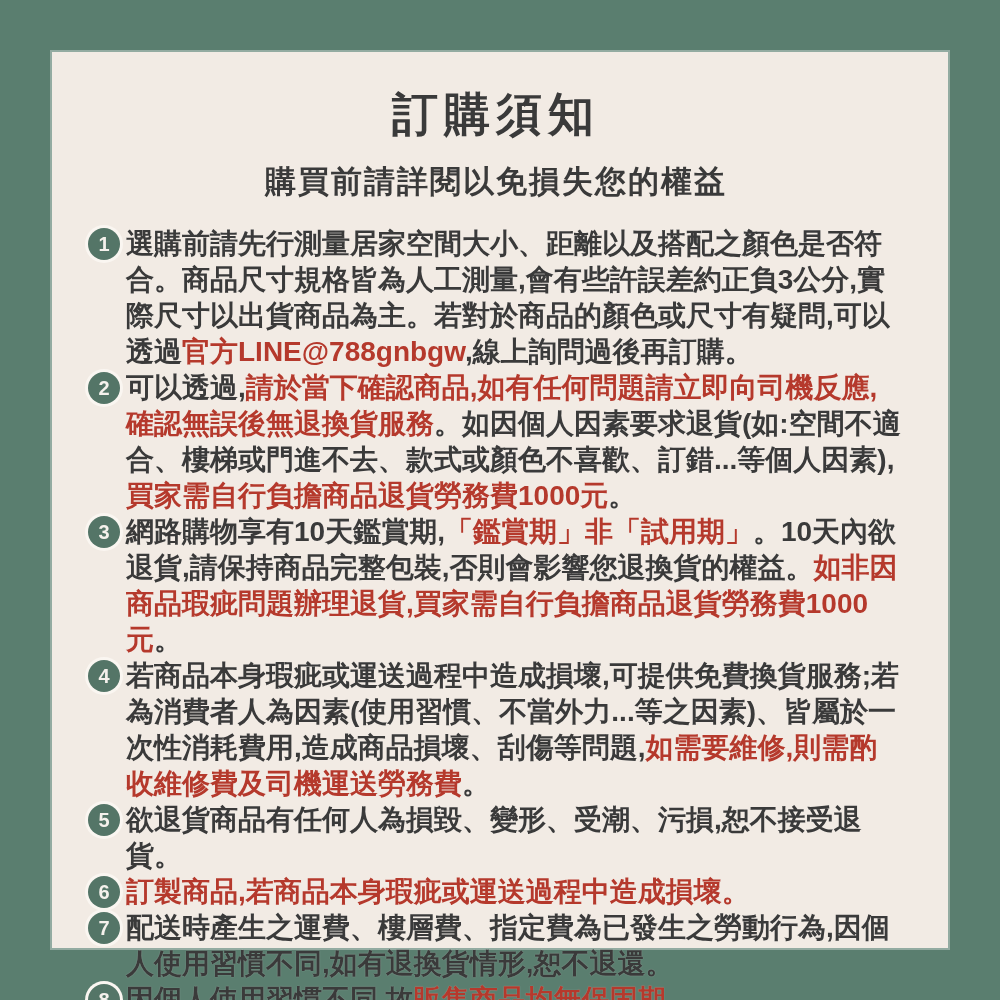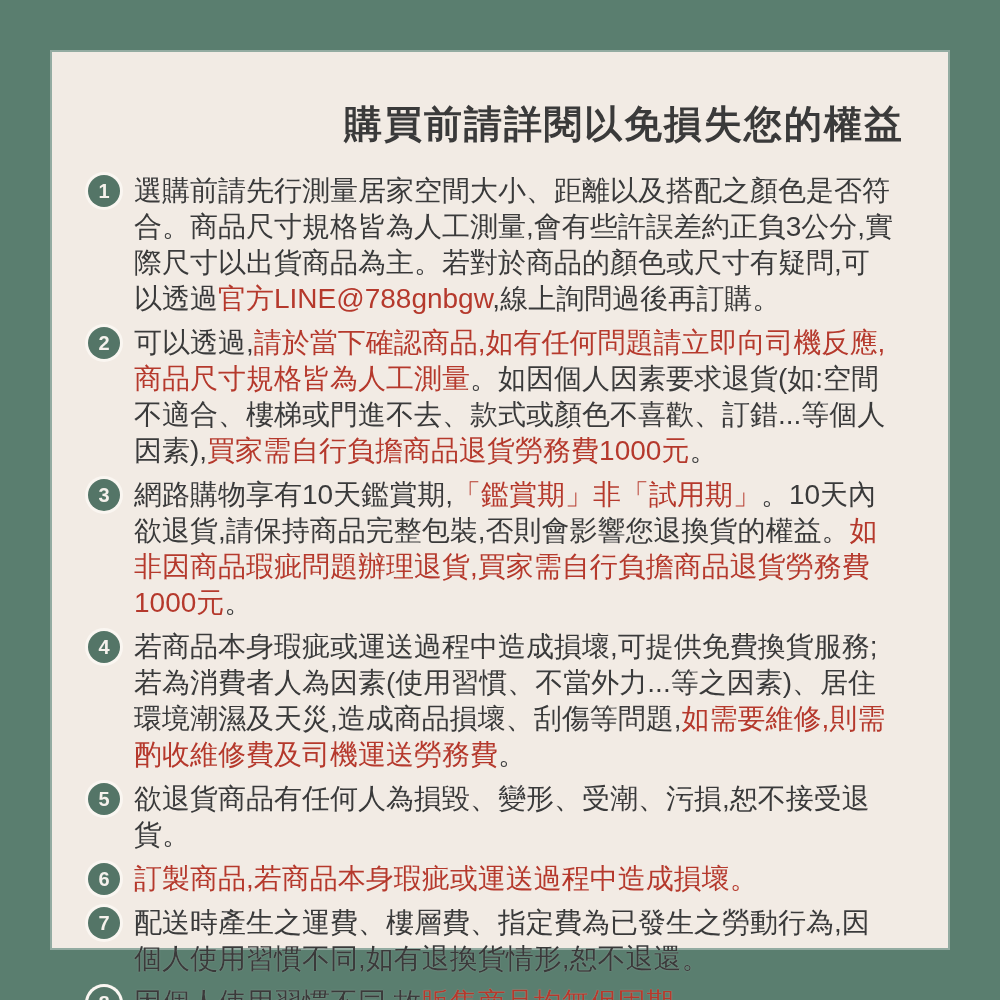--- a/index.html
+++ b/index.html
@@ -28,22 +28,22 @@
   .title {
     margin: 0;
     text-align: center;
     font-size: 46px;
     font-weight: bold;
     letter-spacing: 6px;
     color: var(--text-dark, #3a3a3a);
   }
   .subtitle {
     margin: 15px 0 16px 0;
-    text-align: right;
-    font-size: 38px;
+    text-align: center;
+    font-size: 31px;
     font-weight: bold;
     letter-spacing: 2px;
     color: var(--text-dark, #3a3a3a);
   }
   .items {
     margin-top: 23px;
   }
   .item {
     position: relative;
     padding-left: 38px;
@@ -59,52 +59,53 @@
     background: var(--badge-green, #547567);
     box-shadow: 0 0 0 3px var(--badge-ring, #faf6f1);
     color: var(--badge-number-white, #f5f1ec);
     font-size: 20px;
     font-weight: bold;
     display: flex;
     align-items: center;
     justify-content: center;
   }
   .item-text {
-    margin: 8px;
+    margin: 0;
     font-size: 28px;
     line-height: 36px;
-    font-weight: normal;
+    font-weight: bold;
     color: var(--text-dark, #3a3a3a);
     text-shadow: 0 0 1px rgba(255,255,255,0.45);
   }
   .seg.dark { color: var(--text-dark, #3a3a3a); }
   .seg.red  { color: var(--text-red, #b5392c); }
 </style>
 </head>
 <body>
 
 <div class="frame">
   <div class="panel">
+    <h1 class="title">訂購須知</h1>
     <h2 class="subtitle">購買前請詳閱以免損失您的權益</h2>
     <div class="items" id="items">
         <div class="item">
           <span class="badge">1</span>
           <p class="item-text"><span class="seg dark">選購前請先行測量居家空間大小、距離以及搭配之顏色是否符合。商品尺寸規格皆為人工測量,會有些許誤差約正負3公分,實際尺寸以出貨商品為主。若對於商品的顏色或尺寸有疑問,可以透過</span><span class="seg red">官方LINE@788gnbgw</span><span class="seg dark">,線上詢問過後再訂購。</span></p>
         </div>
         <div class="item">
           <span class="badge">2</span>
-          <p class="item-text"><span class="seg dark">可以透過,</span><span class="seg red">請於當下確認商品,如有任何問題請立即向司機反應,商品尺寸規格皆為人工測量</span><span class="seg dark">。如因個人因素要求退貨(如:空間不適合、樓梯或門進不去、款式或顏色不喜歡、訂錯...等個人因素),</span><span class="seg red">買家需自行負擔商品退貨勞務費1000元</span><span class="seg dark">。</span></p>
+          <p class="item-text"><span class="seg dark">可以透過,</span><span class="seg red">請於當下確認商品,如有任何問題請立即向司機反應,確認無誤後無退換貨服務</span><span class="seg dark">。如因個人因素要求退貨(如:空間不適合、樓梯或門進不去、款式或顏色不喜歡、訂錯...等個人因素),</span><span class="seg red">買家需自行負擔商品退貨勞務費1000元</span><span class="seg dark">。</span></p>
         </div>
         <div class="item">
           <span class="badge">3</span>
           <p class="item-text"><span class="seg dark">網路購物享有10天鑑賞期,</span><span class="seg red">「鑑賞期」非「試用期」</span><span class="seg dark">。10天內欲退貨,請保持商品完整包裝,否則會影響您退換貨的權益。</span><span class="seg red">如非因商品瑕疵問題辦理退貨,買家需自行負擔商品退貨勞務費1000元</span><span class="seg dark">。</span></p>
         </div>
         <div class="item">
           <span class="badge">4</span>
-          <p class="item-text"><span class="seg dark">若商品本身瑕疵或運送過程中造成損壞,可提供免費換貨服務;若為消費者人為因素(使用習慣、不當外力...等之因素)、居住環境潮濕及天災,造成商品損壞、刮傷等問題,</span><span class="seg red">如需要維修,則需酌收維修費及司機運送勞務費</span><span class="seg dark">。</span></p>
+          <p class="item-text"><span class="seg dark">若商品本身瑕疵或運送過程中造成損壞,可提供免費換貨服務;若為消費者人為因素(使用習慣、不當外力...等之因素)、皆屬於一次性消耗費用,造成商品損壞、刮傷等問題,</span><span class="seg red">如需要維修,則需酌收維修費及司機運送勞務費</span><span class="seg dark">。</span></p>
         </div>
         <div class="item">
           <span class="badge">5</span>
           <p class="item-text"><span class="seg dark">欲退貨商品有任何人為損毀、變形、受潮、污損,恕不接受退貨。</span></p>
         </div>
         <div class="item">
           <span class="badge">6</span>
           <p class="item-text"><span class="seg red">訂製商品,若商品本身瑕疵或運送過程中造成損壞。</span></p>
         </div>
         <div class="item">

